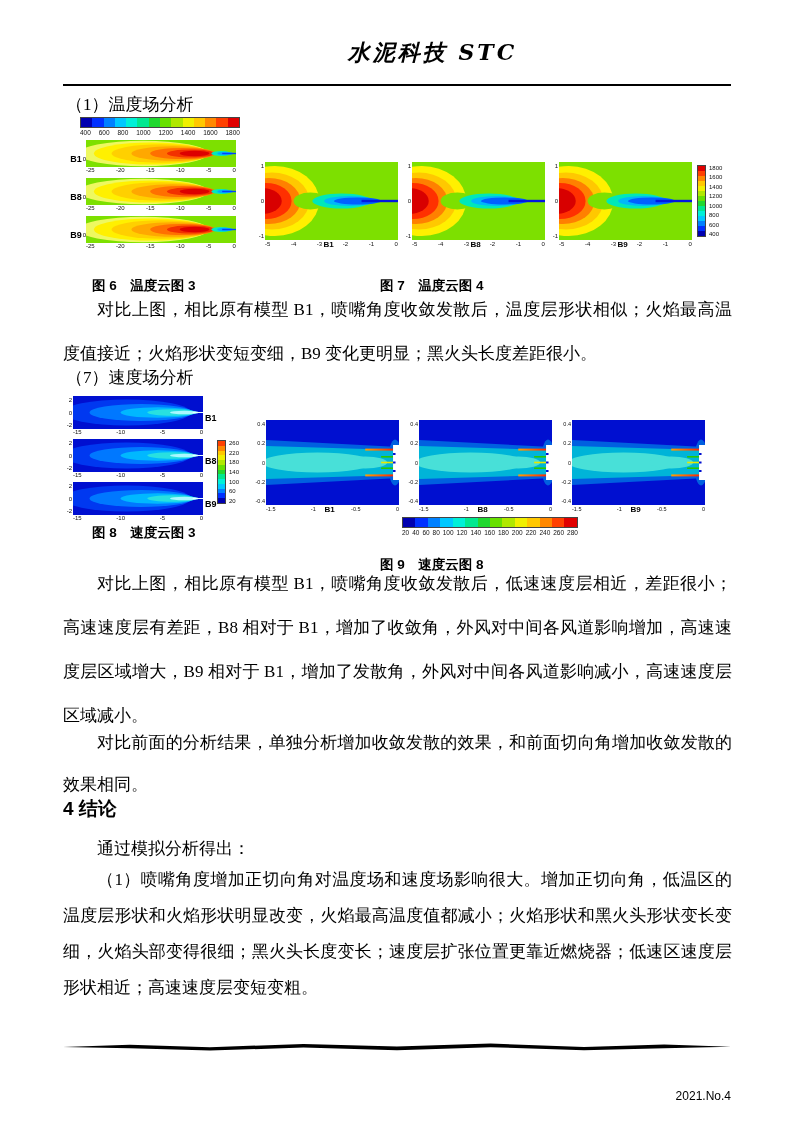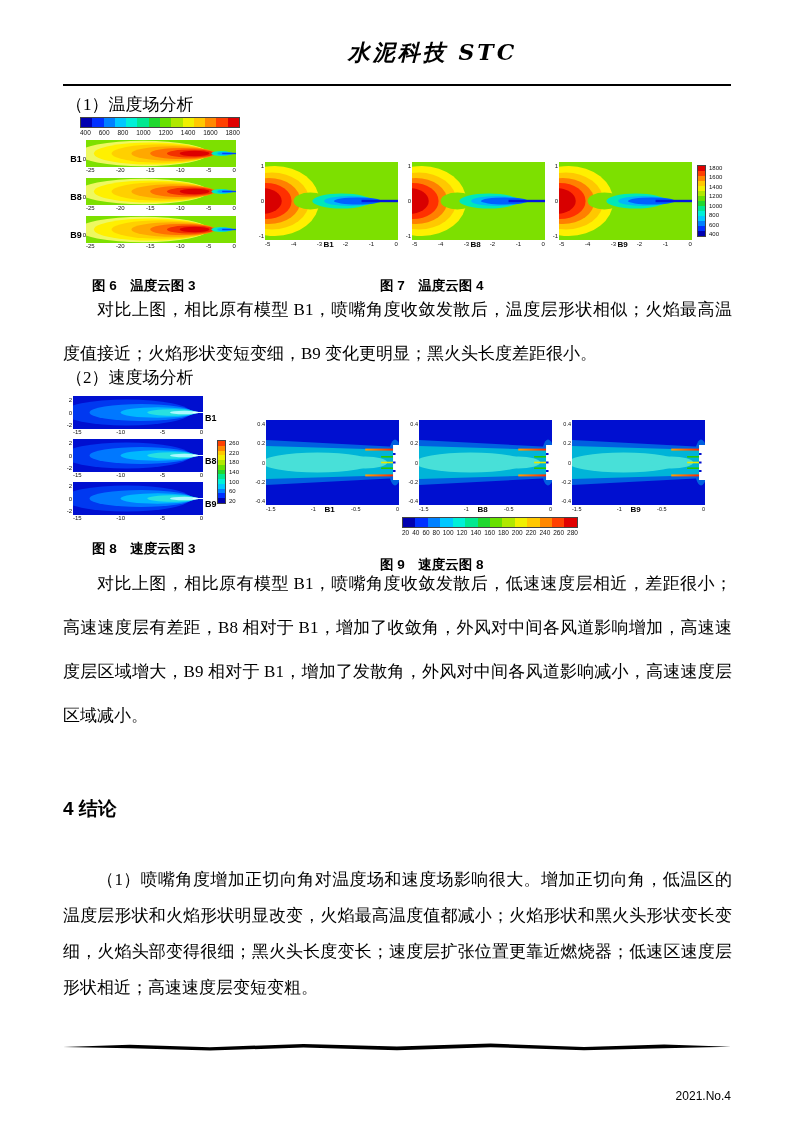--- a/index.html
+++ b/index.html
@@ -353,21 +353,21 @@
           <span>400</span>
         </div>
       </div>
   </div>
 
   <div class="abs cap" style="left:84px;top:277px;">图 6　温度云图 3</div>
   <div class="abs cap" style="left:372px;top:277px;">图 7　温度云图 4</div>
 
   <div class="abs para" style="top:288px;">对比上图，相比原有模型 B1，喷嘴角度收敛发散后，温度层形状相似；火焰最高温度值接近；火焰形状变短变细，B9 变化更明显；黑火头长度差距很小。</div>
 
-  <div class="abs sec-h" style="left:66px;top:366px;">（2）速度场分析</div>
+  <div class="abs sec-h" style="left:66px;top:366px;">（7）速度场分析</div>
 
   <div class="abs fig8">
     <div>
   <div class="f8row">
     <div class="yticks f8yt">
             <span>2</span>
             <span>0</span>
             <span>-2</span>
           </div>
     <div class="f8plot">
@@ -609,24 +609,26 @@
           <span>180</span>
           <span>200</span>
           <span>220</span>
           <span>240</span>
           <span>260</span>
           <span>280</span>
         </div>
       </div>
   </div>
 
-  <div class="abs cap" style="left:84px;top:540px;">图 8　速度云图 3</div>
+  <div class="abs cap" style="left:84px;top:524px;">图 8　速度云图 3</div>
   <div class="abs cap" style="left:372px;top:556px;">图 9　速度云图 8</div>
 
   <div class="abs para" style="top:562px;">对比上图，相比原有模型 B1，喷嘴角度收敛发散后，低速速度层相近，差距很小；高速速度层有差距，B8 相对于 B1，增加了收敛角，外风对中间各风道影响增加，高速速度层区域增大，B9 相对于 B1，增加了发散角，外风对中间各风道影响减小，高速速度层区域减小。</div>
+  <div class="abs para" style="top:722px;line-height:42px;">对比前面的分析结果，单独分析增加收敛发散的效果，和前面切向角增加收敛发散的效果相同。</div>
 
   <div class="abs concl-h" style="top:796px;">4 结论</div>
+  <div class="abs concl-intro" style="top:834px;">通过模拟分析得出：</div>
   <div class="abs concl-item" style="top:862px;">（1）喷嘴角度增加正切向角对温度场和速度场影响很大。增加正切向角，低温区的温度层形状和火焰形状明显改变，火焰最高温度值都减小；火焰形状和黑火头形状变长变细，火焰头部变得很细；黑火头长度变长；速度层扩张位置更靠近燃烧器；低速区速度层形状相近；高速速度层变短变粗。</div>
 
   <div class="abs f-rule"></div>
   <div class="abs f-issue">2021.No.4</div>
 
 </div>
 
 </body></html>

